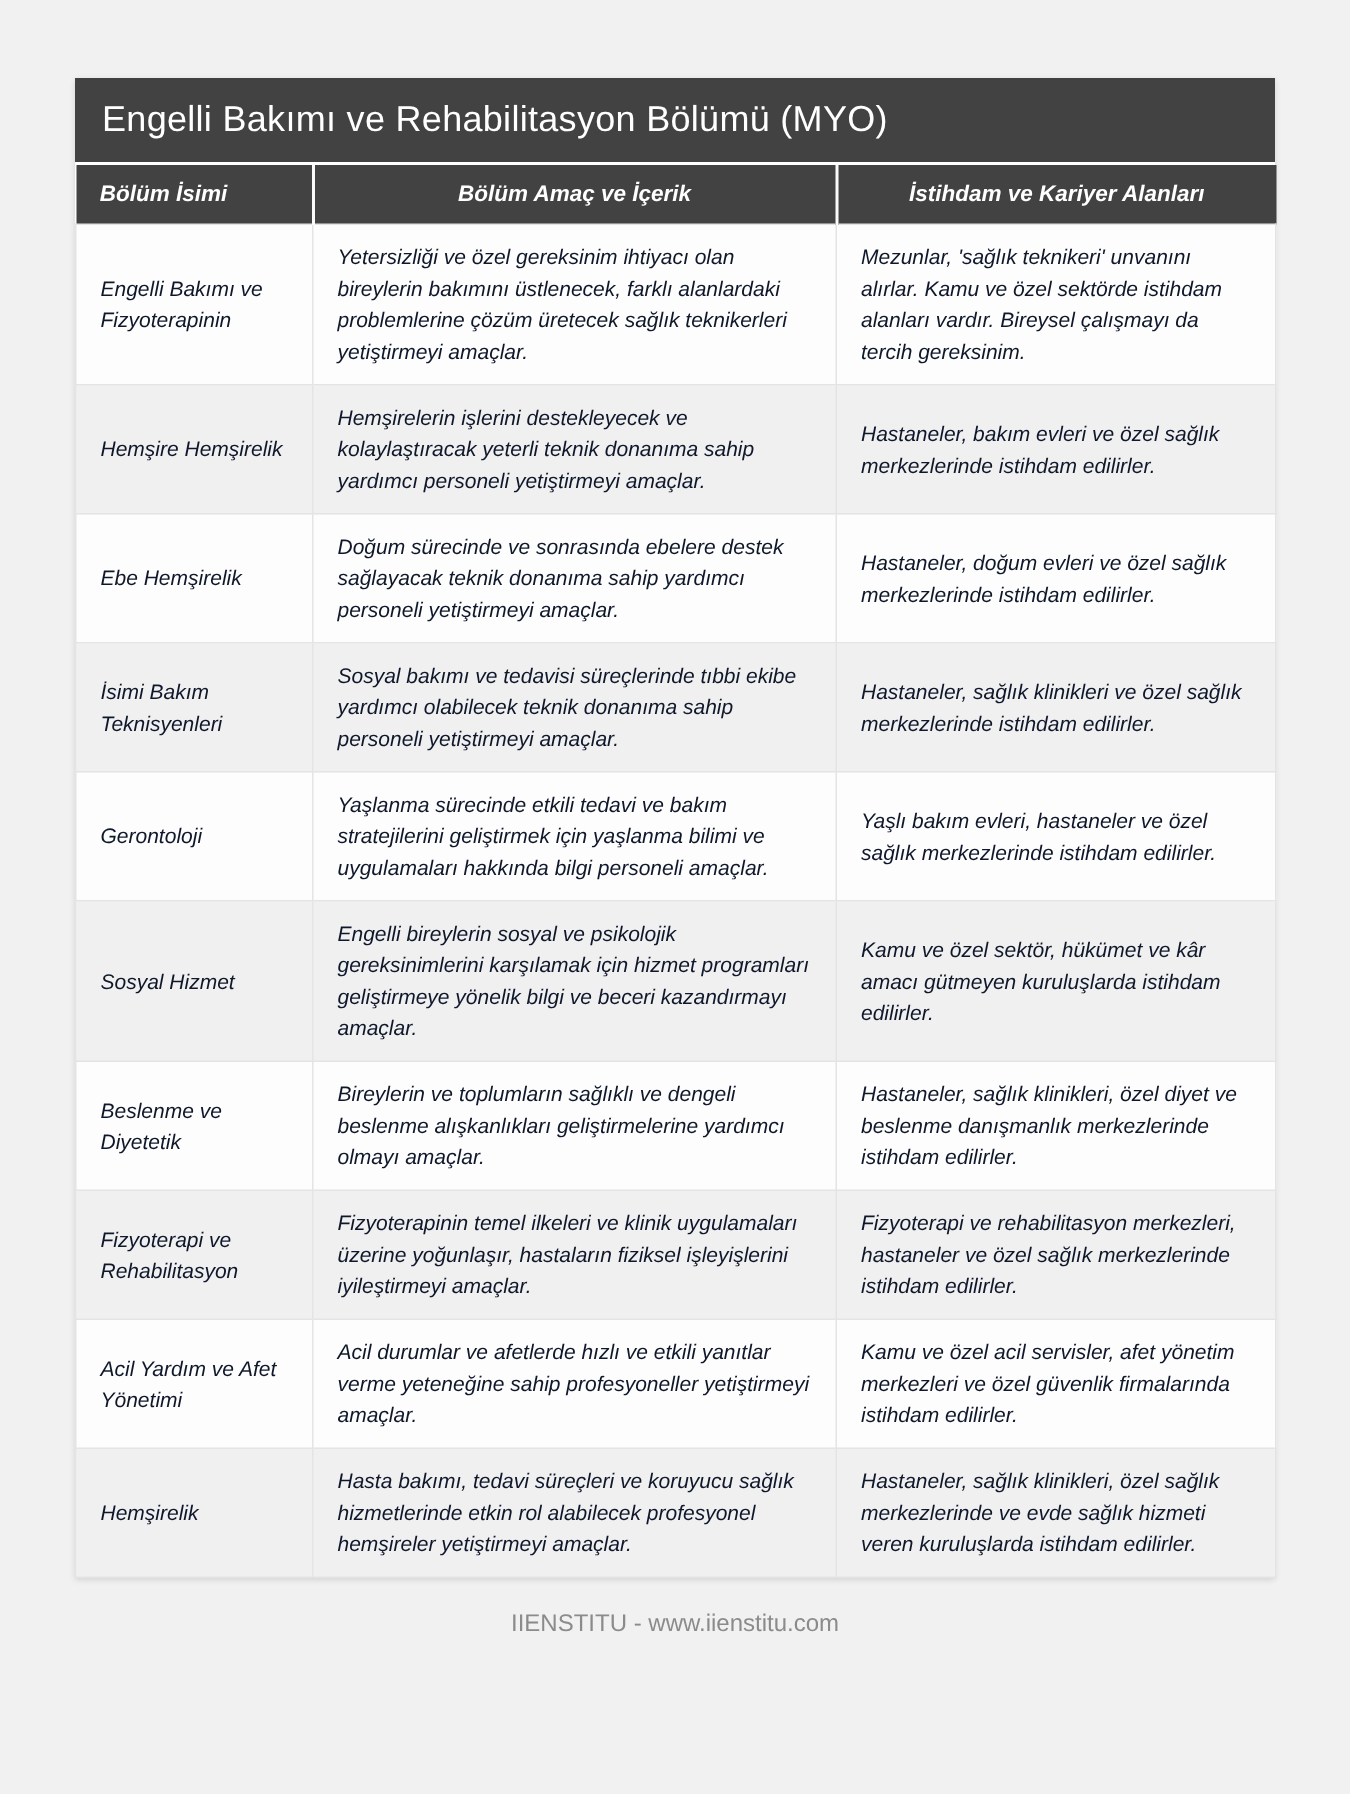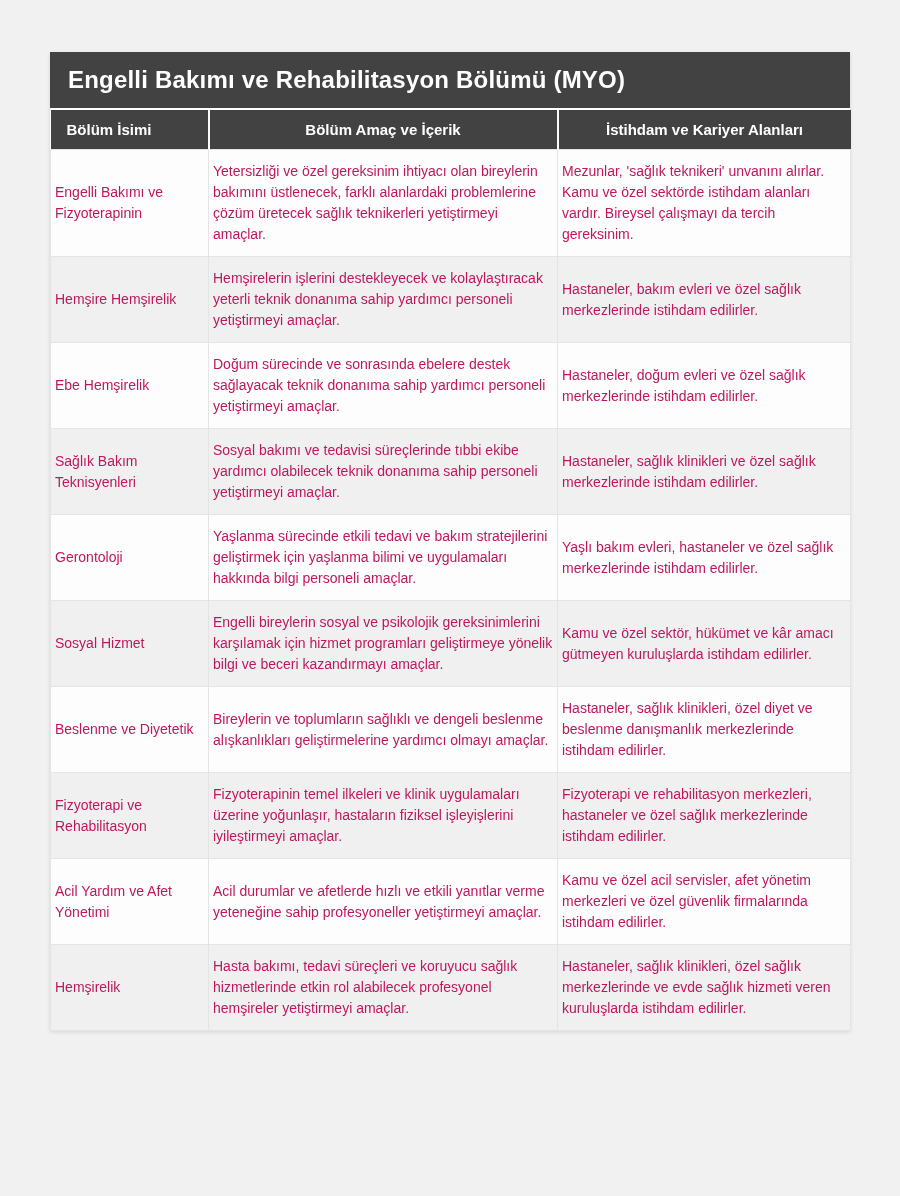--- a/index.html
+++ b/index.html
@@ -17,51 +17,52 @@
   }
   .card {
     width: 800px;
     margin: 0 auto;
     box-shadow: 0 1px 4px rgba(0,0,0,0.12);
     background: #fdfdfd;
   }
   .card-title {
     background: #424242;
     color: #ffffff;
-    font-weight: bold;
+    font-weight: normal;
     font-size: 24px;
     padding: 14px 18px;
     border-bottom: 2px solid #ffffff;
     letter-spacing: 0.2px;
   }
   table.departments {
     width: 100%;
     border-collapse: collapse;
     table-layout: fixed;
+    font-style: italic;
   }
   table.departments col.c1 { width: 158px; }
   table.departments col.c2 { width: 349px; }
   table.departments col.c3 { width: 293px; }
   table.departments th {
     background: #424242;
     color: #ffffff;
     font-weight: bold;
     font-size: 15px;
     text-align: left;
     padding: 11px 16px;
   }
   table.departments th + th {
     border-left: 2px solid #fafafa;
     text-align: center;
   }
   table.departments td {
     font-size: 14px;
     line-height: 1.5;
-    color: #be185d;
-    padding: 11px 4px;
+    color: #0f172a;
+    padding: 11px 16px;
     border: 1px solid #e4e4e4;
     vertical-align: middle;
     background: #fdfdfd;
     word-wrap: break-word;
   }
   table.departments tbody tr:nth-child(even) td {
     background: #f0f0f1;
   }
   .footer {
     text-align: center;
@@ -100,21 +101,21 @@
           <td>Hemşire Hemşirelik</td>
           <td>Hemşirelerin işlerini destekleyecek ve kolaylaştıracak yeterli teknik donanıma sahip yardımcı personeli yetiştirmeyi amaçlar.</td>
           <td>Hastaneler, bakım evleri ve özel sağlık merkezlerinde istihdam edilirler.</td>
         </tr>
         <tr>
           <td>Ebe Hemşirelik</td>
           <td>Doğum sürecinde ve sonrasında ebelere destek sağlayacak teknik donanıma sahip yardımcı personeli yetiştirmeyi amaçlar.</td>
           <td>Hastaneler, doğum evleri ve özel sağlık merkezlerinde istihdam edilirler.</td>
         </tr>
         <tr>
-          <td>Sağlık Bakım Teknisyenleri</td>
+          <td>İsimi Bakım Teknisyenleri</td>
           <td>Sosyal bakımı ve tedavisi süreçlerinde tıbbi ekibe yardımcı olabilecek teknik donanıma sahip personeli yetiştirmeyi amaçlar.</td>
           <td>Hastaneler, sağlık klinikleri ve özel sağlık merkezlerinde istihdam edilirler.</td>
         </tr>
         <tr>
           <td>Gerontoloji</td>
           <td>Yaşlanma sürecinde etkili tedavi ve bakım stratejilerini geliştirmek için yaşlanma bilimi ve uygulamaları hakkında bilgi personeli amaçlar.</td>
           <td>Yaşlı bakım evleri, hastaneler ve özel sağlık merkezlerinde istihdam edilirler.</td>
         </tr>
         <tr>
           <td>Sosyal Hizmet</td>
@@ -137,13 +138,14 @@
           <td>Kamu ve özel acil servisler, afet yönetim merkezleri ve özel güvenlik firmalarında istihdam edilirler.</td>
         </tr>
         <tr>
           <td>Hemşirelik</td>
           <td>Hasta bakımı, tedavi süreçleri ve koruyucu sağlık hizmetlerinde etkin rol alabilecek profesyonel hemşireler yetiştirmeyi amaçlar.</td>
           <td>Hastaneler, sağlık klinikleri, özel sağlık merkezlerinde ve evde sağlık hizmeti veren kuruluşlarda istihdam edilirler.</td>
         </tr>
       </tbody>
     </table>
   </div>
+  <div class="footer">IIENSTITU - www.iienstitu.com</div>
 </div>
 
 </body></html>

